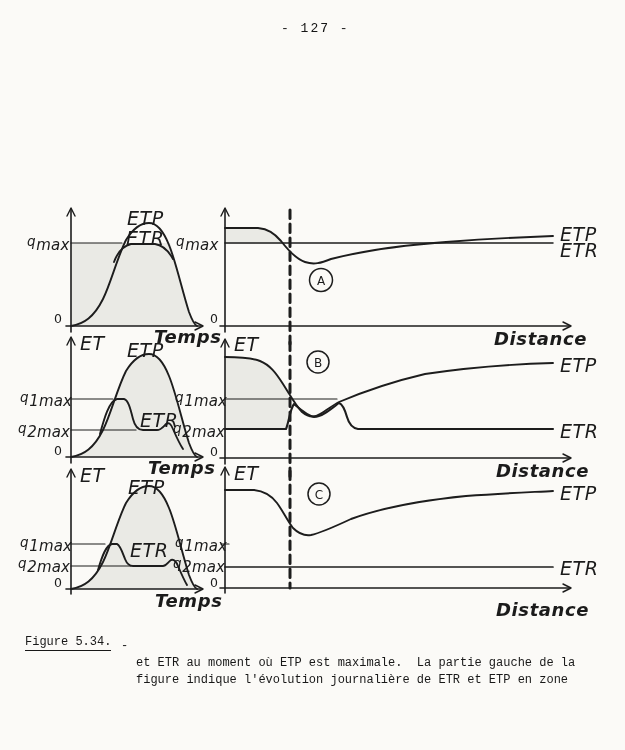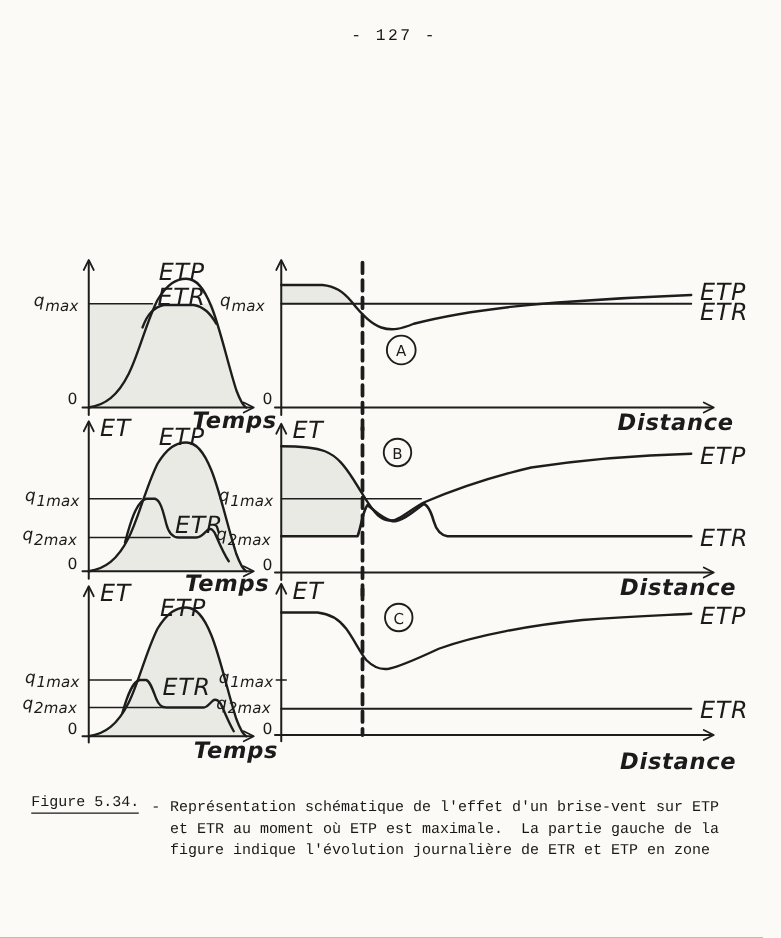--- a/index.html
+++ b/index.html
@@ -5,21 +5,21 @@
   html,body{margin:0;padding:0;background:#888;}
   .page{
     position:relative;width:625px;height:750px;margin:0 auto;
     background:#fbfaf7;overflow:hidden;
     font-family:"DejaVu Sans",sans-serif;color:#1b1b1b;
   }
   svg.fig{position:absolute;left:0;top:0;}
   .lbl{position:absolute;font-style:italic;font-size:19px;letter-spacing:.6px;white-space:nowrap;line-height:1;}
   .axt{font-size:18px;font-weight:bold;}
   .q{font-size:13.5px;}
-  .q sub{font-size:12px;letter-spacing:.2px;text-align:center;}
+  .q sub{font-size:15px;letter-spacing:.2px;text-align:center;}
   .zero{font-style:normal;font-size:12.5px;letter-spacing:0;}
   .marker{position:absolute;transform:translate(-50%,-50%);font-style:normal;font-size:12px;font-weight:500;line-height:1;}
   .pagenum{position:absolute;left:281px;top:21px;font-family:"Liberation Mono","DejaVu Sans Mono",monospace;font-size:13px;letter-spacing:2px;color:#161616;}
   .cap{position:absolute;font-family:"Liberation Mono","DejaVu Sans Mono",monospace;font-size:12px;color:#181818;white-space:pre;line-height:1;}
   .cap-label{border-bottom:1.2px solid #181818;padding-bottom:1.5px;}
 </style>
 </head>
 <body>
 
 <div class="page">
@@ -149,17 +149,16 @@
   <span class="lbl q" style="left:175px;top:536px"><span>q</span><sub>1max</sub></span>
   <span class="lbl q" style="left:173px;top:557px"><span>q</span><sub>2max</sub></span>
   <span class="lbl zero" style="left:210px;top:577px">0</span>
   <span class="lbl" style="left:560px;top:484px">ETP</span>
   <span class="lbl" style="left:560px;top:559px">ETR</span>
   <span class="lbl axt" style="left:496px;top:601px">Distance</span>
   <span class="marker" style="left:319px;top:495px">C</span>
 
   <span class="cap cap-label" style="left:25px;top:636px">Figure 5.34.</span>
   <span class="cap" style="left:121px;top:640px">-</span>
-  <span class="cap" style="left:136px;top:640px">Représentation schématique de l'effet d'un brise-vent sur ETP</span>
   <span class="cap" style="left:136px;top:657px">et ETR au moment où ETP est maximale.  La partie gauche de la</span>
   <span class="cap" style="left:136px;top:674px">figure indique l'évolution journalière de ETR et ETP en zone</span>
 
 </div>
 
 </body></html>

